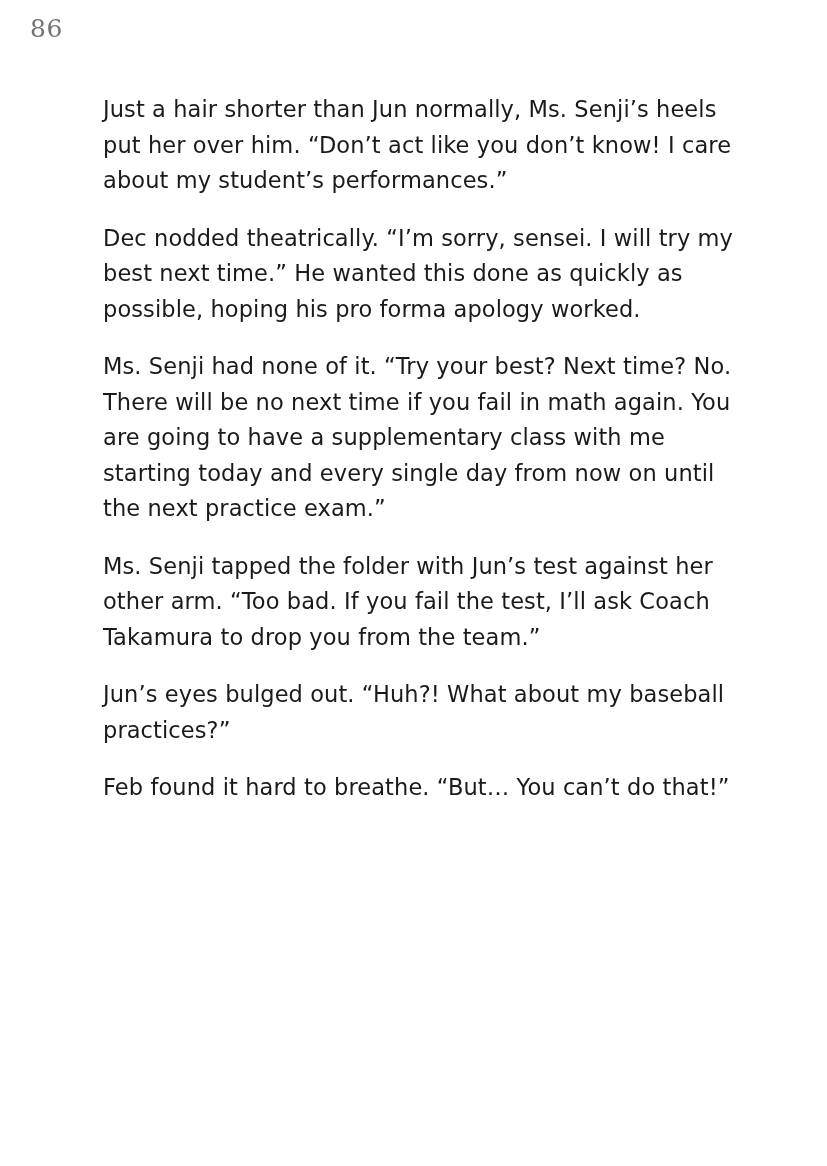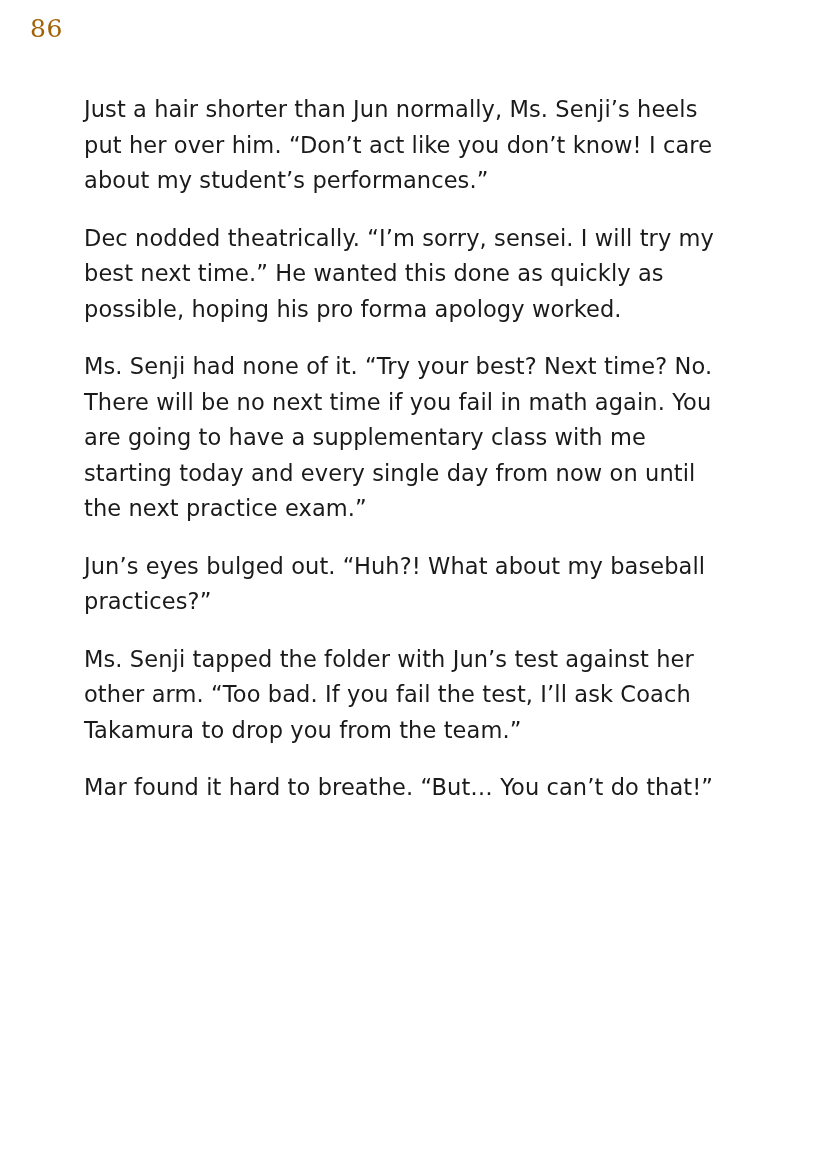--- a/index.html
+++ b/index.html
@@ -20,27 +20,27 @@
     width: 827px;
     height: 1166px;
     box-sizing: border-box;
   }
   .folio {
     position: absolute;
     top: 14px;
     left: 30px;
     font-size: 25px;
     font-family: "DejaVu Serif", serif;
-    color: #a16207;
+    color: #737373;
     letter-spacing: 0.5px;
   }
   .body-block {
     position: absolute;
     top: 92px;
-    left: 84px;
+    left: 103px;
     width: 630px;
   }
   .para {
     font-size: 22.5px;
     line-height: 35.5px;
     margin: 0 0 22px 0;
     color: #1a1a1a;
     letter-spacing: 0.1px;
     text-align: left;
     white-space: pre-wrap;
@@ -53,18 +53,18 @@
 <body>
 
 <div class="page">
 
   <div class="folio">86</div>
 
   <div class="body-block">
     <p class="para">Just a hair shorter than Jun normally, Ms. Senji’s heels put her over him. “Don’t act like you don’t know! I care about my student’s performances.”</p>
     <p class="para">Dec nodded theatrically. “I’m sorry, sensei. I will try my best next time.” He wanted this done as quickly as possible, hoping his pro forma apology worked.</p>
     <p class="para">Ms. Senji had none of it. “Try your best? Next time? No. There will be no next time if you fail in math again. You are going to have a supplementary class with me starting today and every single day from now on until the next practice exam.”</p>
+    <p class="para">Ms. Senji tapped the folder with Jun’s test against her other arm. “Too bad. If you fail the test, I’ll ask Coach Takamura to drop you from the team.”</p>
     <p class="para">Jun’s eyes bulged out. “Huh?! What about my baseball practices?”</p>
-    <p class="para">Ms. Senji tapped the folder with Jun’s test against her other arm. “Too bad. If you fail the test, I’ll ask Coach Takamura to drop you from the team.”</p>
-    <p class="para">Mar found it hard to breathe. “But… You can’t do that!”</p>
+    <p class="para">Feb found it hard to breathe. “But… You can’t do that!”</p>
   </div>
 
 </div>
 
 </body></html>

